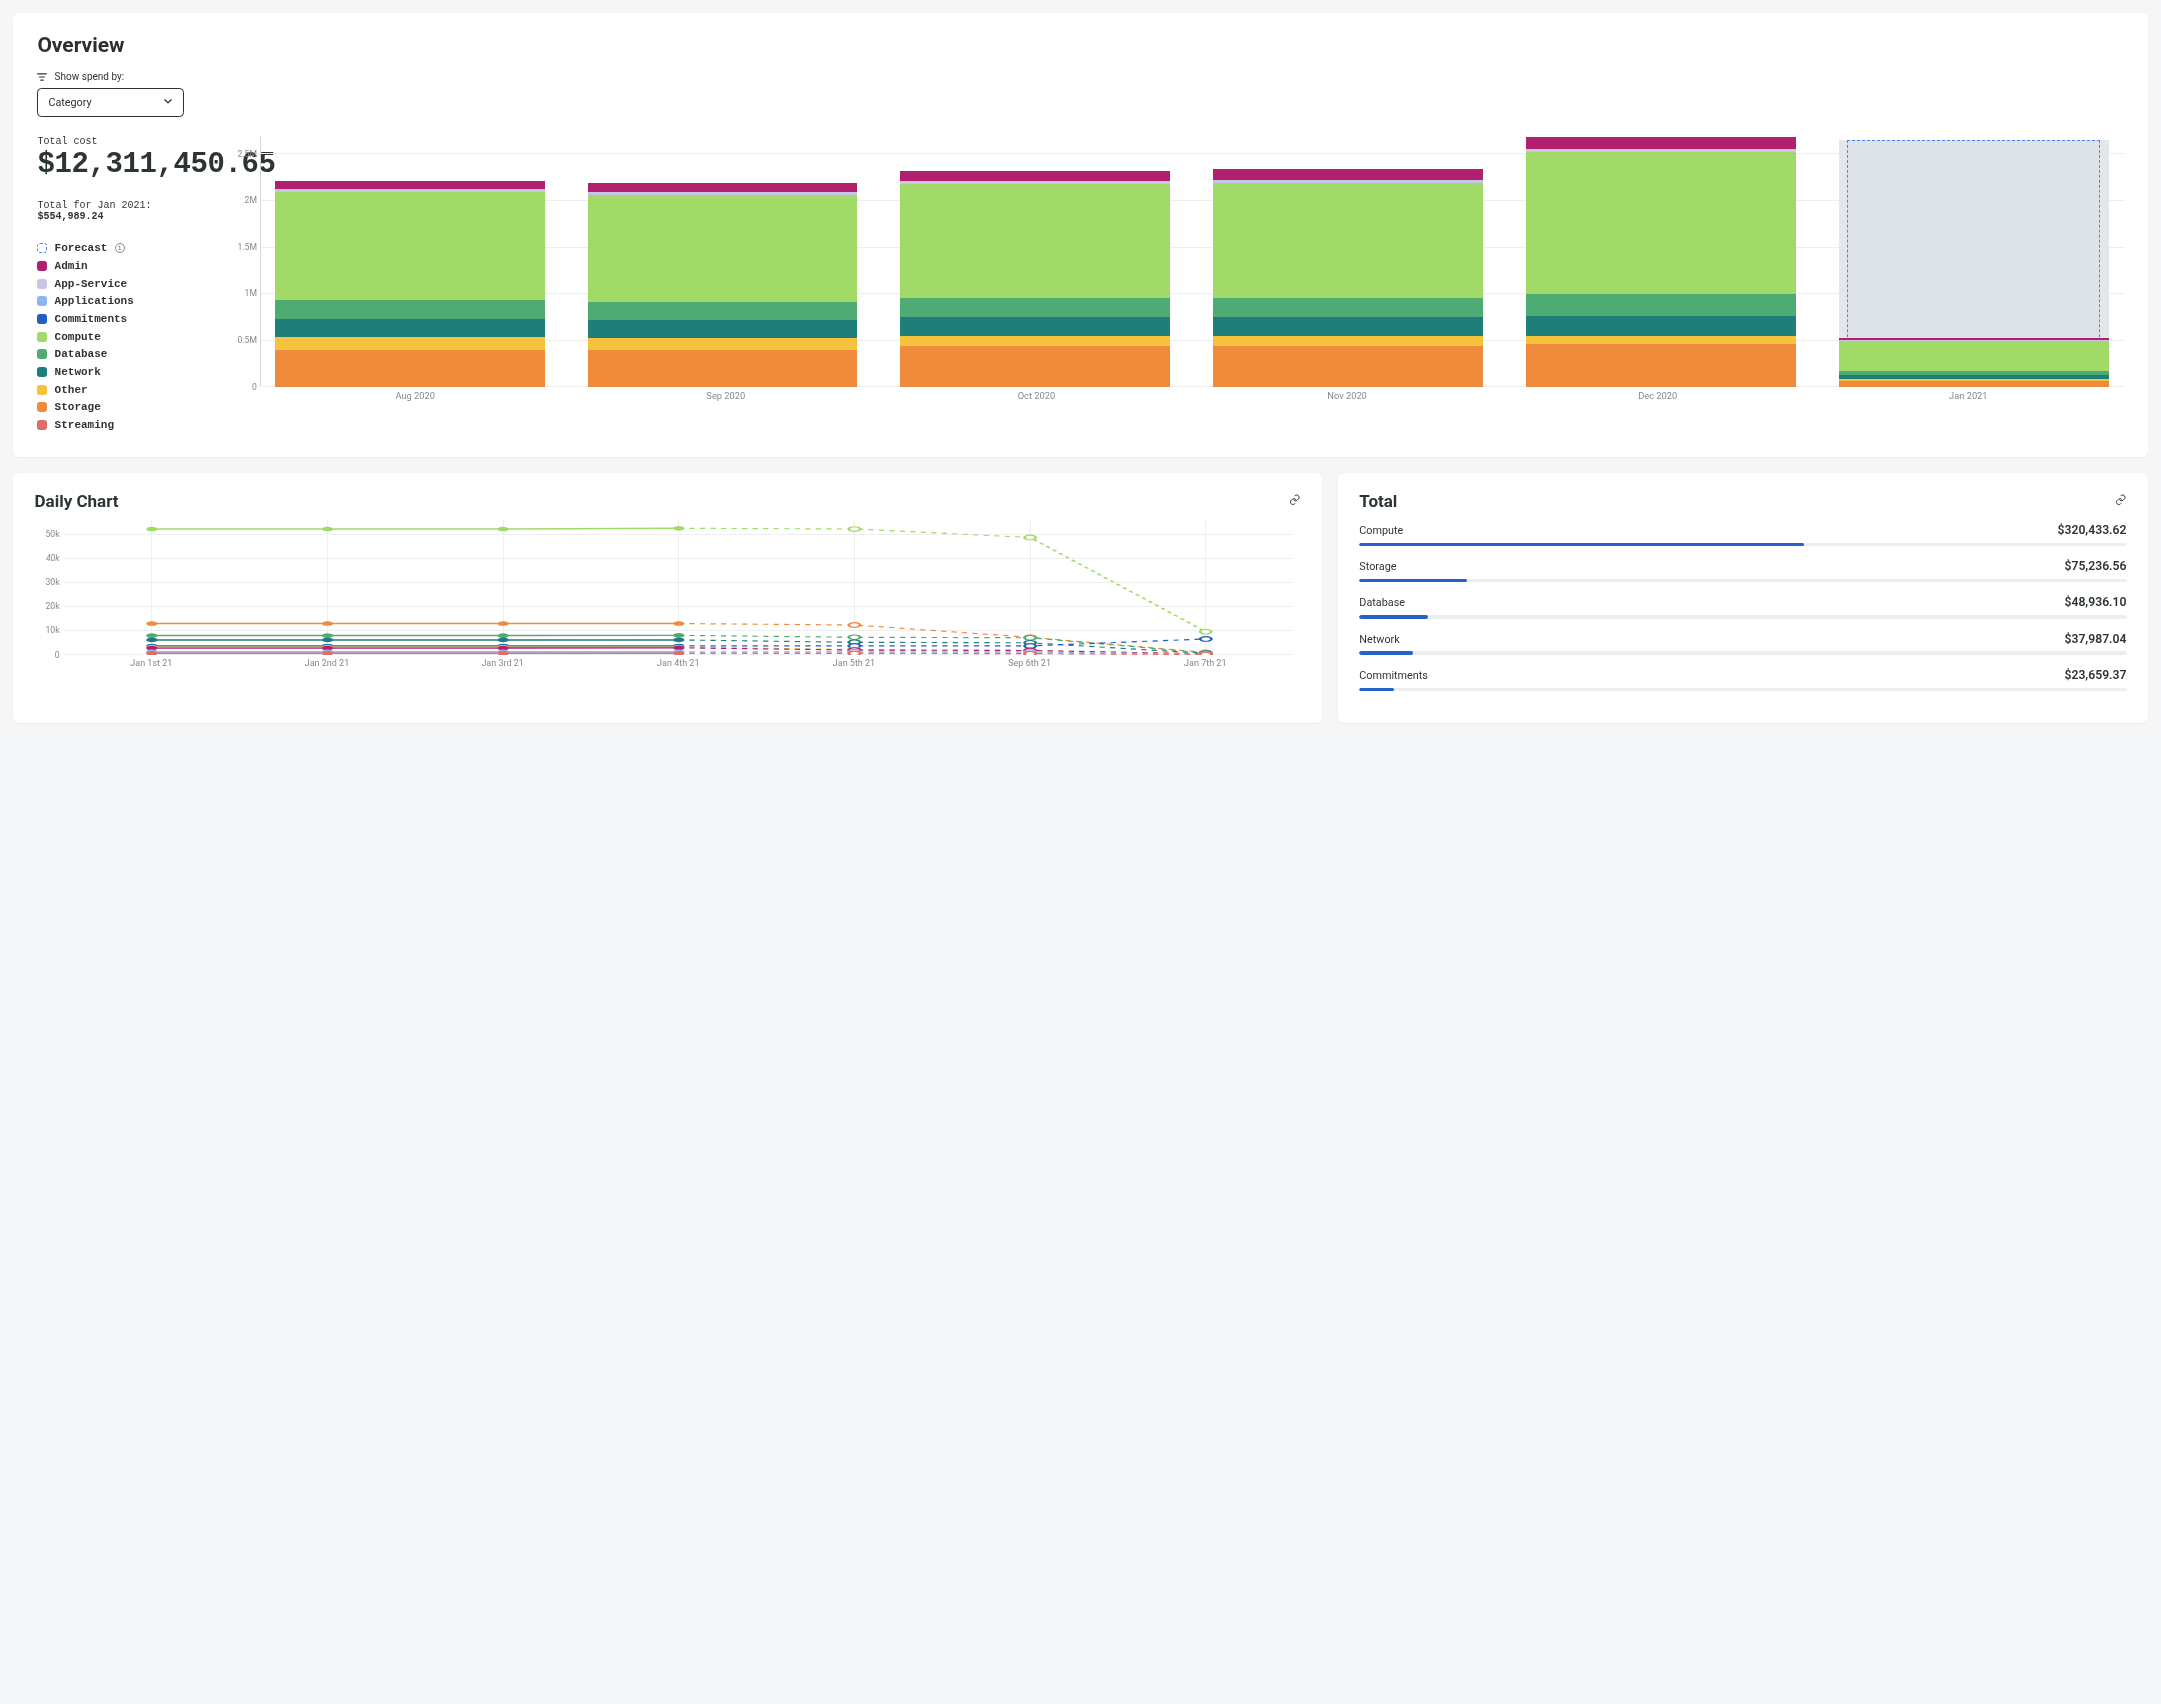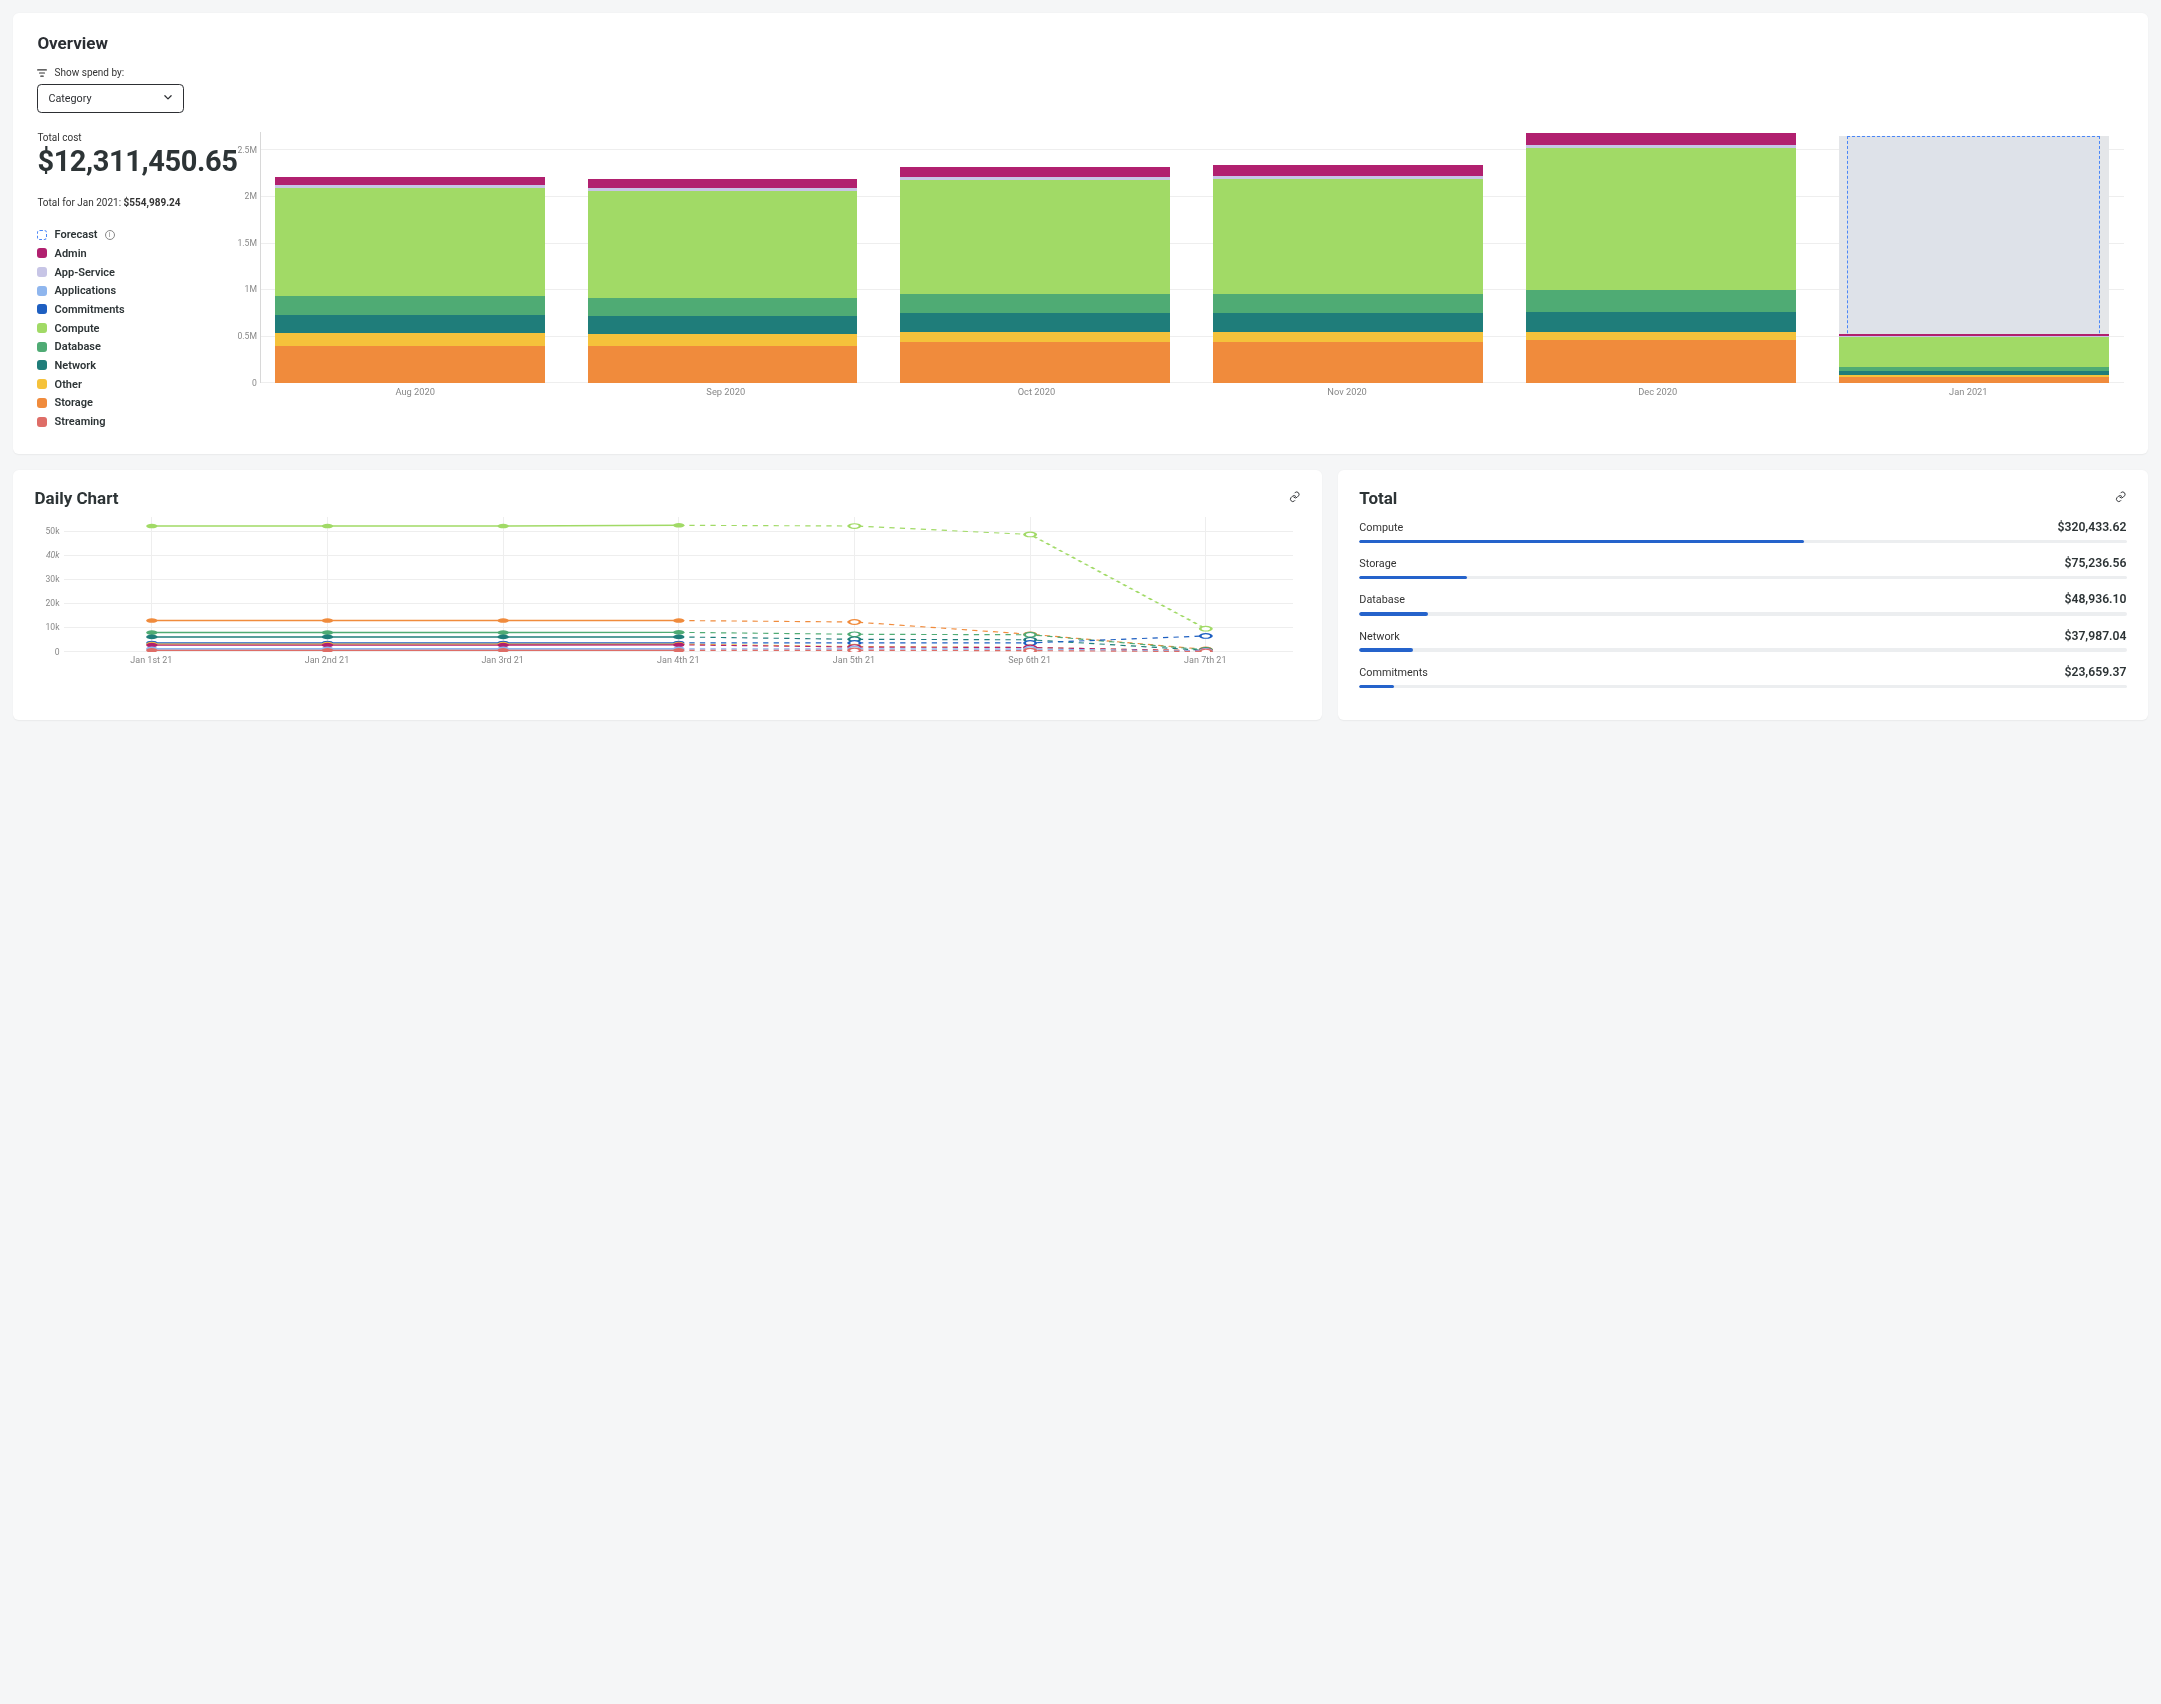--- a/index.html
+++ b/index.html
@@ -10,41 +10,41 @@
     padding: 13px;
   }
   .card {
     background: #fff;
     border-radius: 5.7px;
     box-shadow: 0 0.7px 1.4px rgba(0,0,0,0.05);
     padding: 20px 24.4px;
   }
   .overview-card { margin-bottom: 16px; }
   h2.section-title {
-    font-size: 17px;
+    font-size: 21px;
     font-weight: 700;
     color: #2b2e33;
     margin-bottom: 14.4px;
   }
   .filter-row { display:flex; align-items:center; gap:7.2px; margin-bottom:5.7px; color:#333; font-size:10px;}
   .filter-icon { width:10px; height:10px; }
   .dropdown {
     display:flex; align-items:center; justify-content:space-between;
     border:1.1px solid #2d2f33; border-radius:4.3px;
     width:147px; height:29px; padding:0 10px;
     font-size:10.8px; cursor:pointer; margin-bottom:18.7px;
     color:#2d2f33;
   }
   .dropdown svg { width:10px; height:10px; }
   .total-cost-label { font-size:10px; color:#333; margin-bottom:1.4px;}
   .total-cost-value { font-size:29px; font-weight:700; letter-spacing:-0.4px; margin-bottom:19px;}
   .total-for { font-size:10px; color:#333; margin-bottom:20px;}
   .total-for strong { font-weight:700;}
   .overview-body { display:flex; gap:21.5px;}
-  .overview-left { width:172px; flex:0 0 172px;}
+  .overview-left { width:172px; flex:0 0 172px;font-family:Liberation Mono, monospace;}
   .legend { list-style:none; }
   .legend li { display:flex; align-items:center; gap:7.2px; font-size:11px; font-weight:600; color:#2d3436; margin-bottom:5.7px;}
   .swatch { width:10px; height:10px; border-radius:2.9px; flex:0 0 10px;}
   .swatch.forecast { background:none; border:1.4px dashed #4a86f7; }
   .info-icon { width:10px; height:10px; border:1.1px solid #888; border-radius:50%; display:inline-flex; align-items:center; justify-content:center; font-size:7.2px; color:#888; font-weight:400; }
   .overview-chart { flex:1; position:relative; height:273px;}
   .chart-grid { position:absolute; left:29px; right:0; top:0; bottom:21.5px; border-left:0.7px solid #d8d8d8;}
   .chart-gridline { position:absolute; left:0; right:0; border-top:0.7px solid #eee; font-size:8.6px; color:#888;}
   .chart-gridline span { position:absolute; left:-30px; top:-5.7px; width:26px; text-align:right;}
   .bars-area { position:absolute; left:29px; right:0; top:0; bottom:21.5px; display:flex; align-items:flex-end; justify-content:space-around; gap:13px;}

